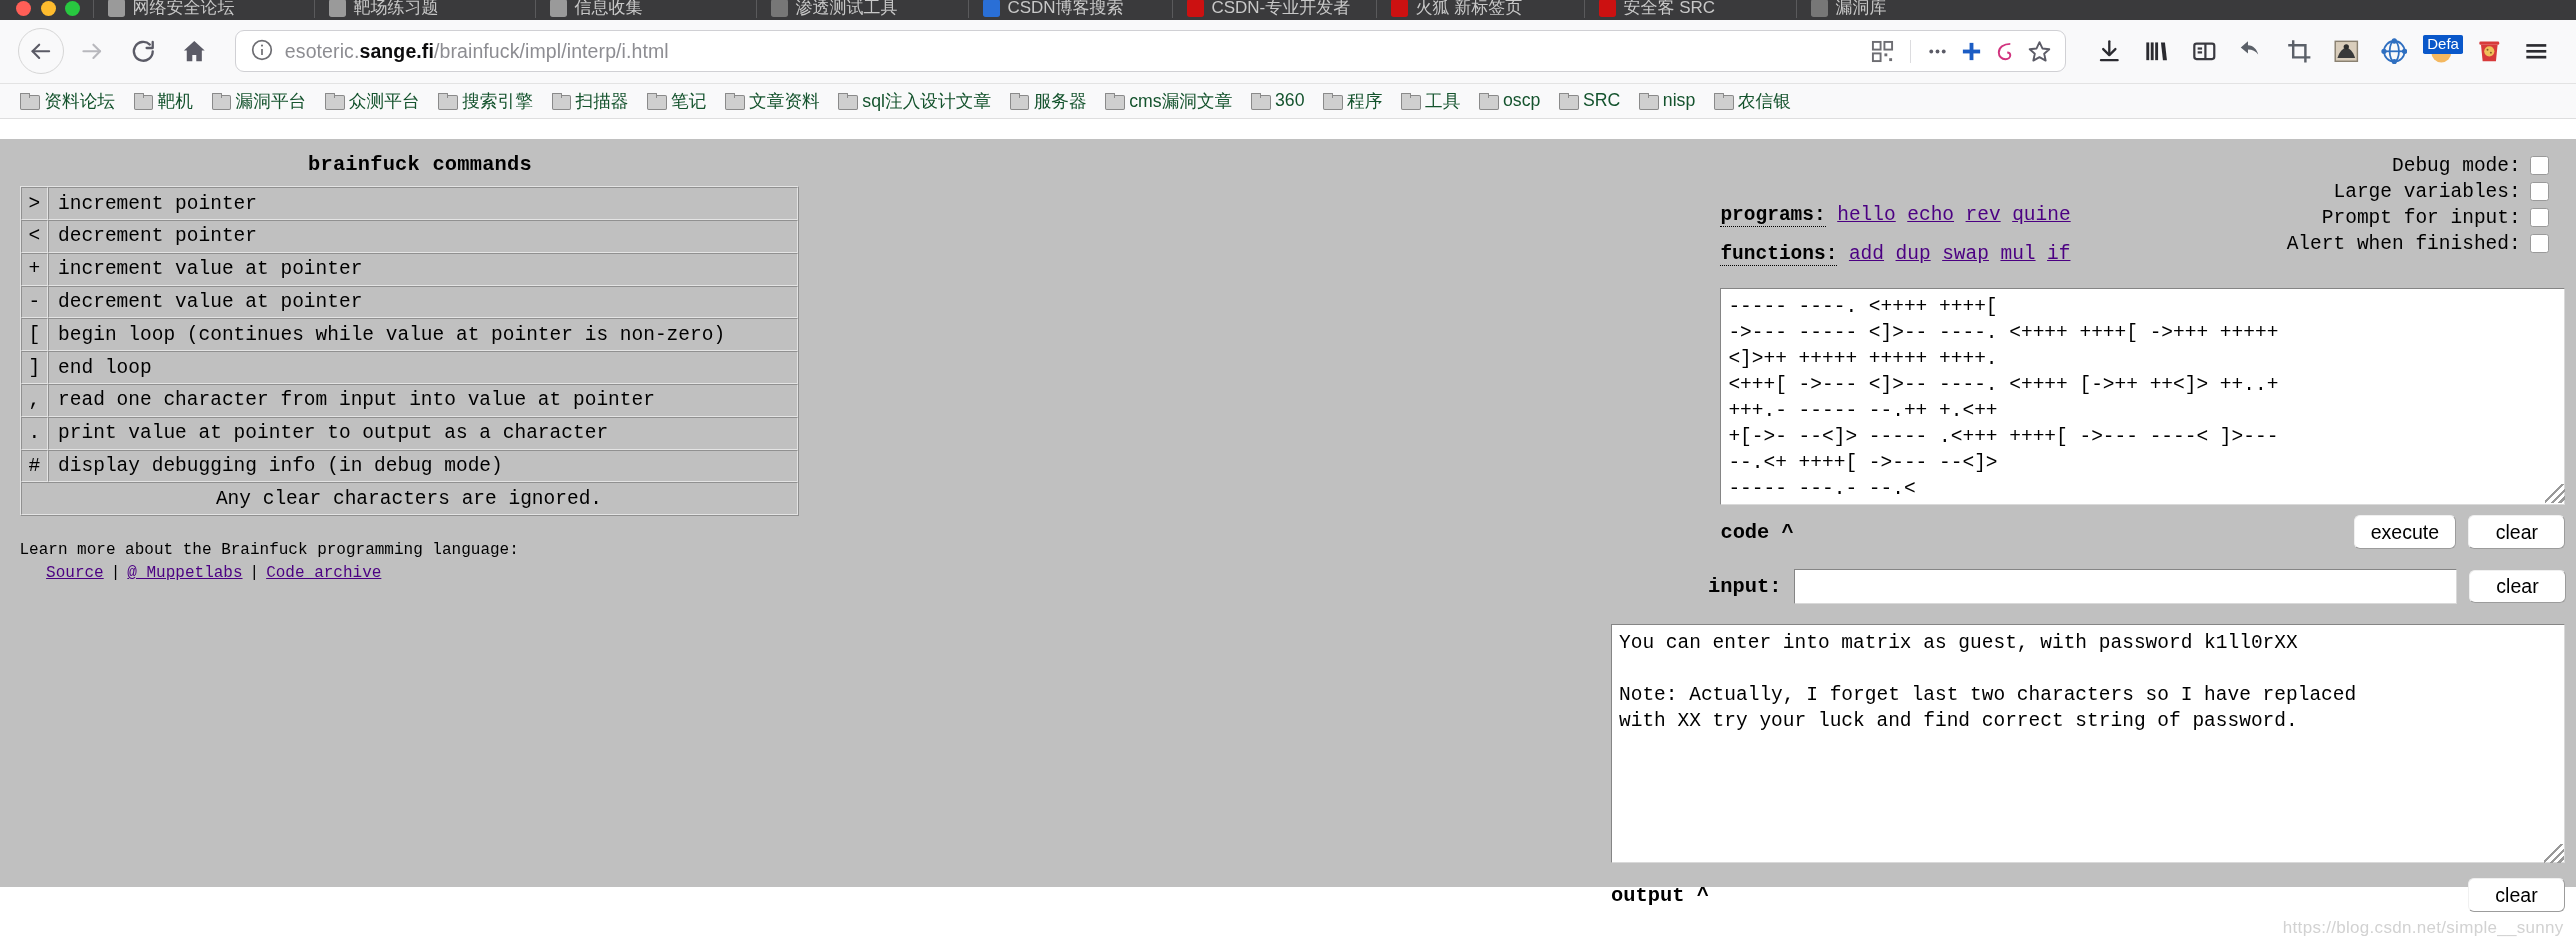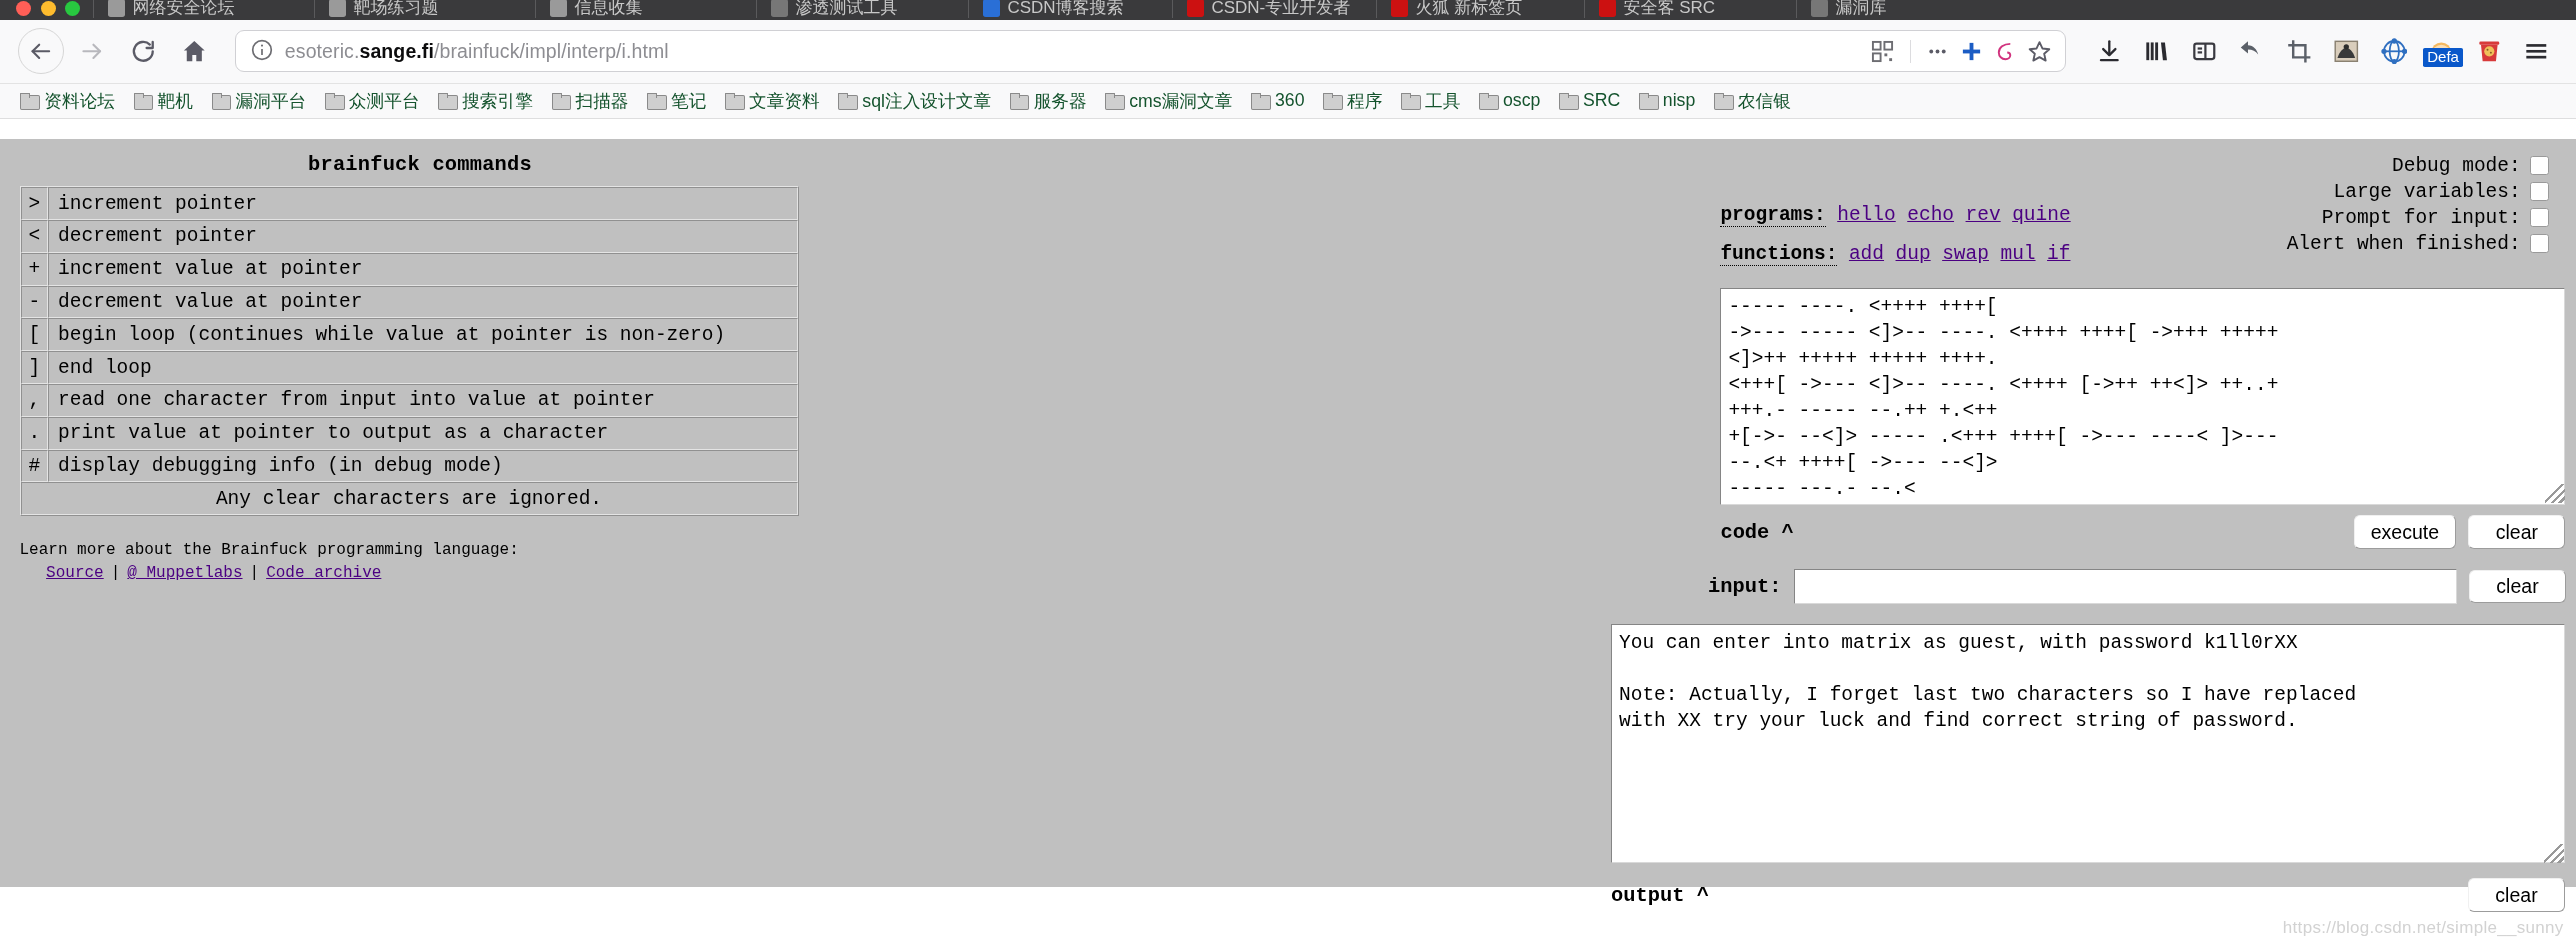--- a/index.html
+++ b/index.html
@@ -446,21 +446,21 @@
             <circle cx="12" cy="21.3" r="1.6" fill="#2f6fc0"></circle>
             <circle cx="2.7" cy="12" r="1.6" fill="#2f6fc0"></circle>
             <circle cx="21.3" cy="12" r="1.6" fill="#2f6fc0"></circle>
           </svg>
       </span>
       <span class="tbtn">
         <svg width="26.6" height="26.6" viewBox="0 0 24 24">
             <circle cx="12" cy="13" r="9" fill="#f4b860"></circle>
             <path d="M4 14a8 8 0 0 1 16 0z" fill="#ffffff" opacity=".55"></path>
           </svg>
-        <span style="position:absolute;top:19px;left:3.5px;background:#0a58ca;color:#fff;font-family:'Liberation Sans',sans-serif;font-size:15px;padding:0 4.4px;border-radius:1.8px;line-height:18.6px;">Defa</span>
+        <span style="position:absolute;top:6px;left:3.5px;background:#0a58ca;color:#fff;font-family:'Liberation Sans',sans-serif;font-size:15px;padding:0 4.4px;border-radius:1.8px;line-height:18.6px;">Defa</span>
       </span>
       <span class="tbtn">
         <svg width="26.6" height="26.6" viewBox="0 0 24 24">
             <path d="M4.5 6h15l-1.5 15h-12z" fill="#d83a3a"></path>
             <rect x="3" y="3.2" width="18" height="3" rx="1.2" fill="#d83a3a"></rect>
             <circle cx="12" cy="12" r="4.6" fill="#f0c05a"></circle>
             <circle cx="10.4" cy="10.7" r=".9" fill="#8a5a22"></circle>
             <circle cx="13.4" cy="13.2" r=".9" fill="#8a5a22"></circle>
           </svg>
       </span>

